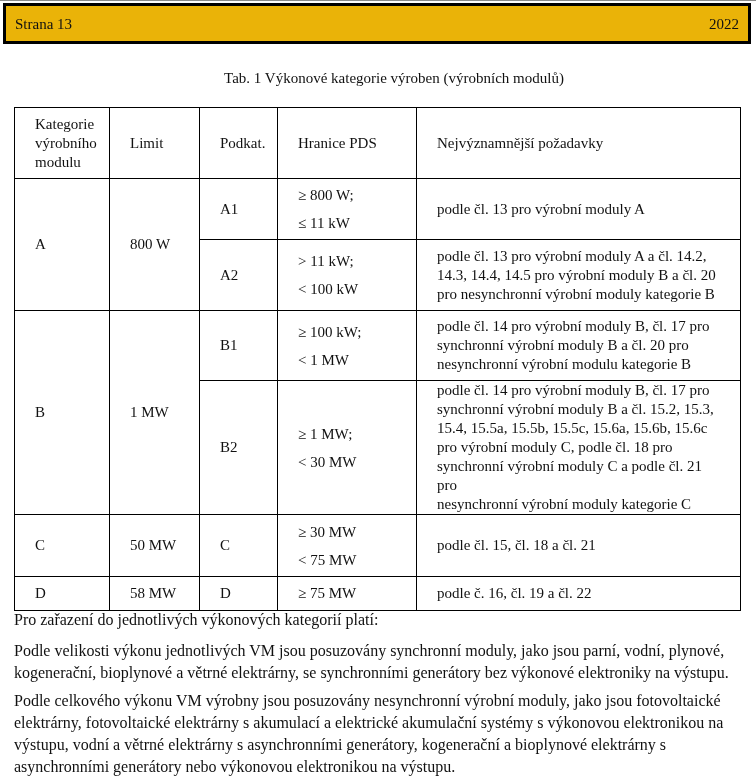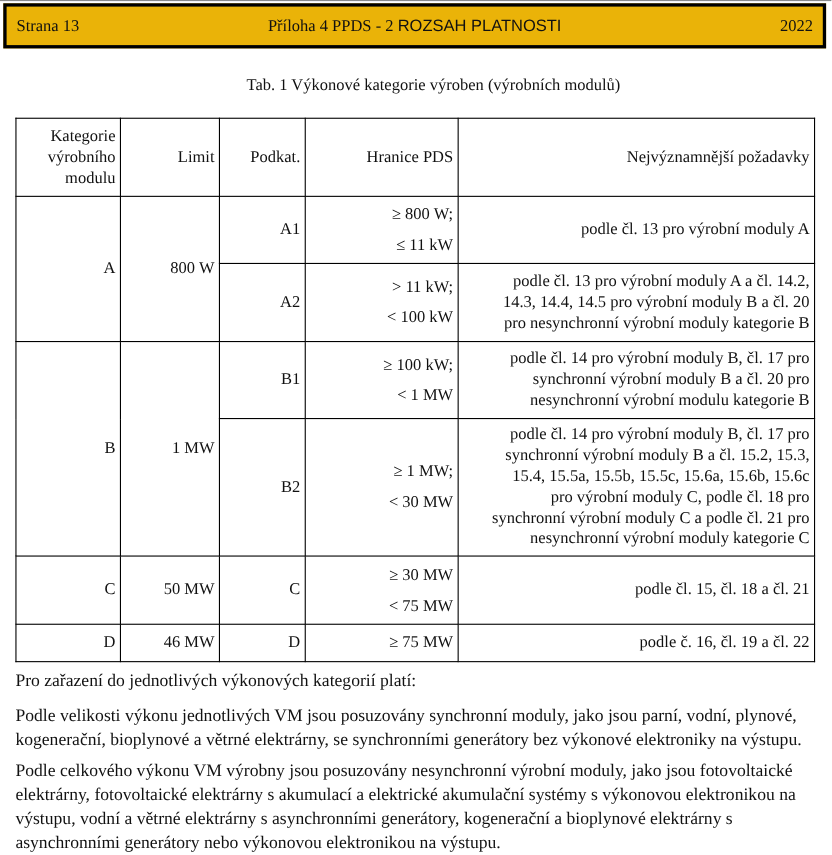--- a/index.html
+++ b/index.html
@@ -20,37 +20,36 @@
     .caption {
       position: absolute; left: 0; width: 756px; top: 68px; text-align: center;
       font-size: 15px; line-height: 20px; padding-left: 16px;
     }
     table.cat-table {
       position: absolute; left: 14px; top: 107px;
       border-collapse: collapse; table-layout: fixed; width: 726px;
       font-size: 15px; line-height: 19px;
     }
     table.cat-table td, table.cat-table th {
-      border: 1.5px solid #000; text-align: right; vertical-align: middle;
-      padding: 0 4px; font-weight: normal;
+      border: 1.5px solid #000; text-align: left; vertical-align: middle;
+      padding: 0 20px; font-weight: normal;
     }
     .hranice { line-height: 28px; }
     .para {
       position: absolute; left: 14px; width: 730px;
       font-size: 16px; line-height: 22px; margin: 0;
     }
   </style>
 </head>
 <body>
 
 <div class="topline"></div>
 
 <div class="page-header">
   <span class="ph-left">Strana 13</span>
-  <span class="ph-center"><span style="position:static">Příloha 4 PPDS - 2 </span><span style="position:static" class="ph-sans">ROZSAH PLATNOSTI</span></span>
   <span class="ph-right">2022</span>
 </div>
 
 <div class="caption">Tab. 1  Výkonové kategorie výroben (výrobních modulů)</div>
 
 <table class="cat-table">
   <colgroup>
     <col style="width:95px">
       <col style="width:90px">
       <col style="width:78px">
@@ -137,21 +136,21 @@
         <div>≥ 30 MW</div>
         <div>&lt; 75 MW</div>
       </td>
       <td>
         <div>podle čl. 15, čl. 18 a čl. 21</div>
       </td>
     </tr>
 
     <tr style="height:34px">
       <td>D</td>
-      <td>46 MW</td>
+      <td>58 MW</td>
       <td>D</td>
       <td>
         <div>≥ 75 MW</div>
       </td>
       <td>
         <div>podle č. 16, čl. 19 a čl. 22</div>
       </td>
     </tr>
   </tbody>
 </table>

